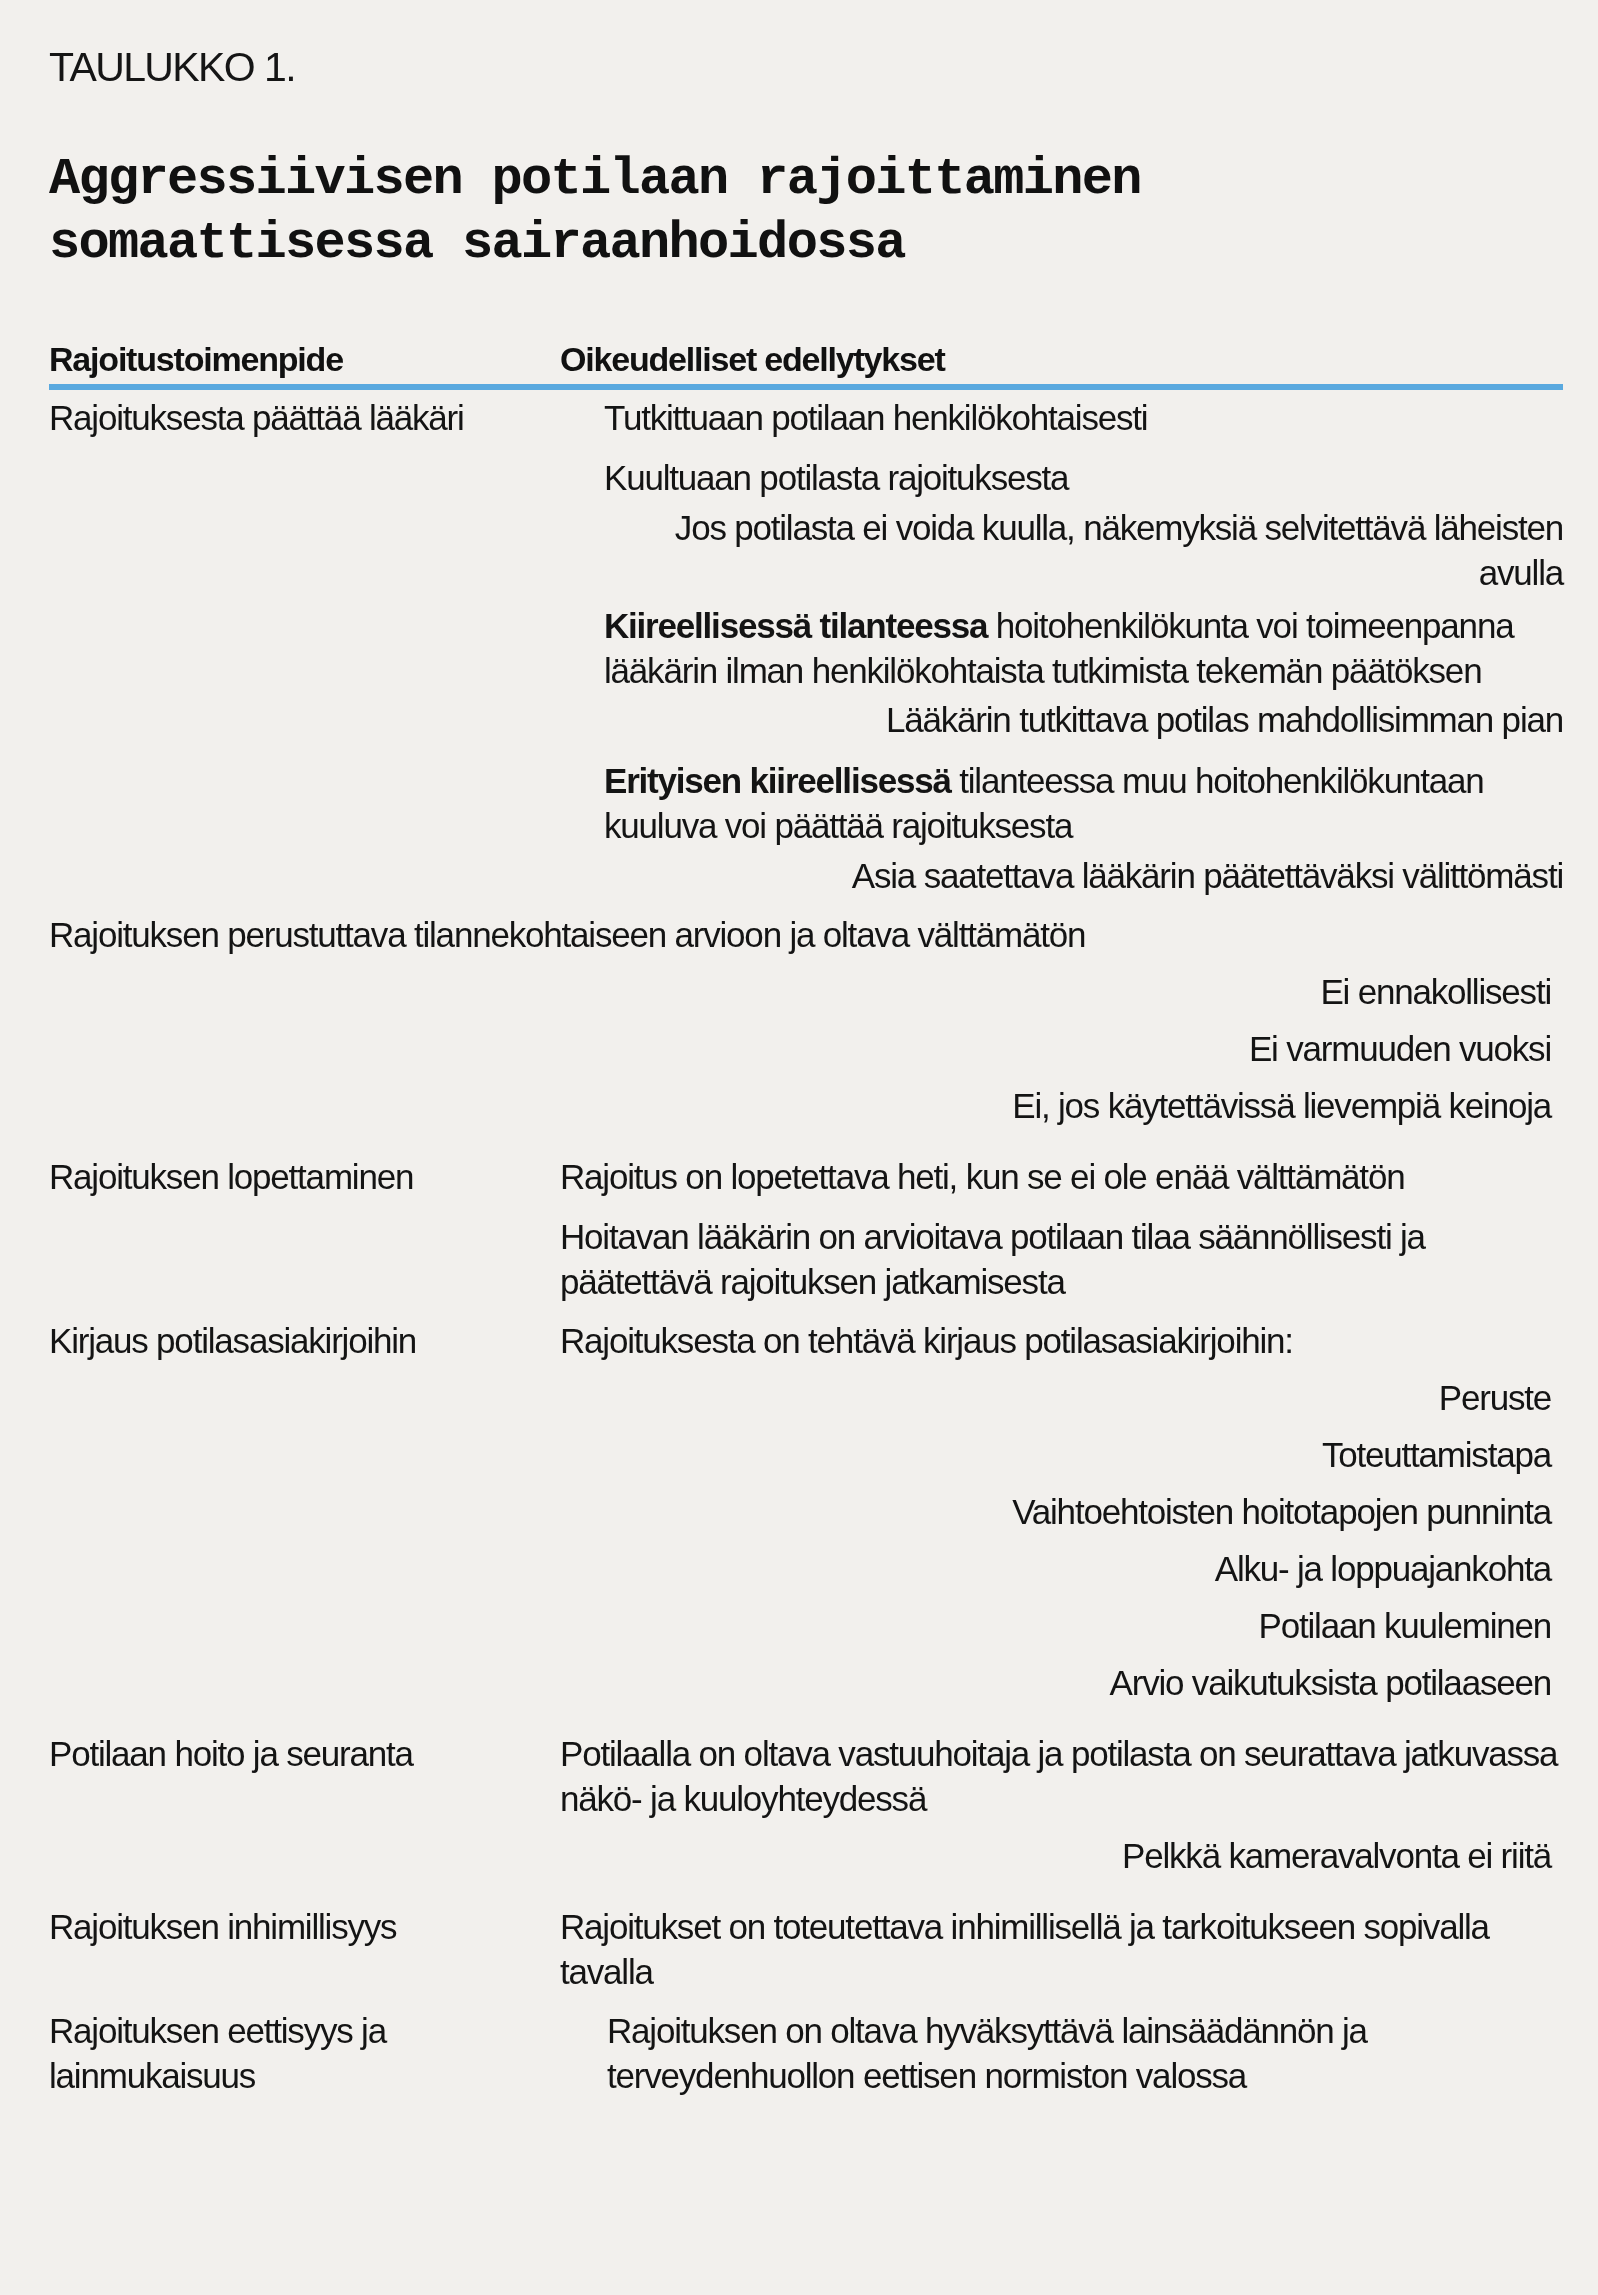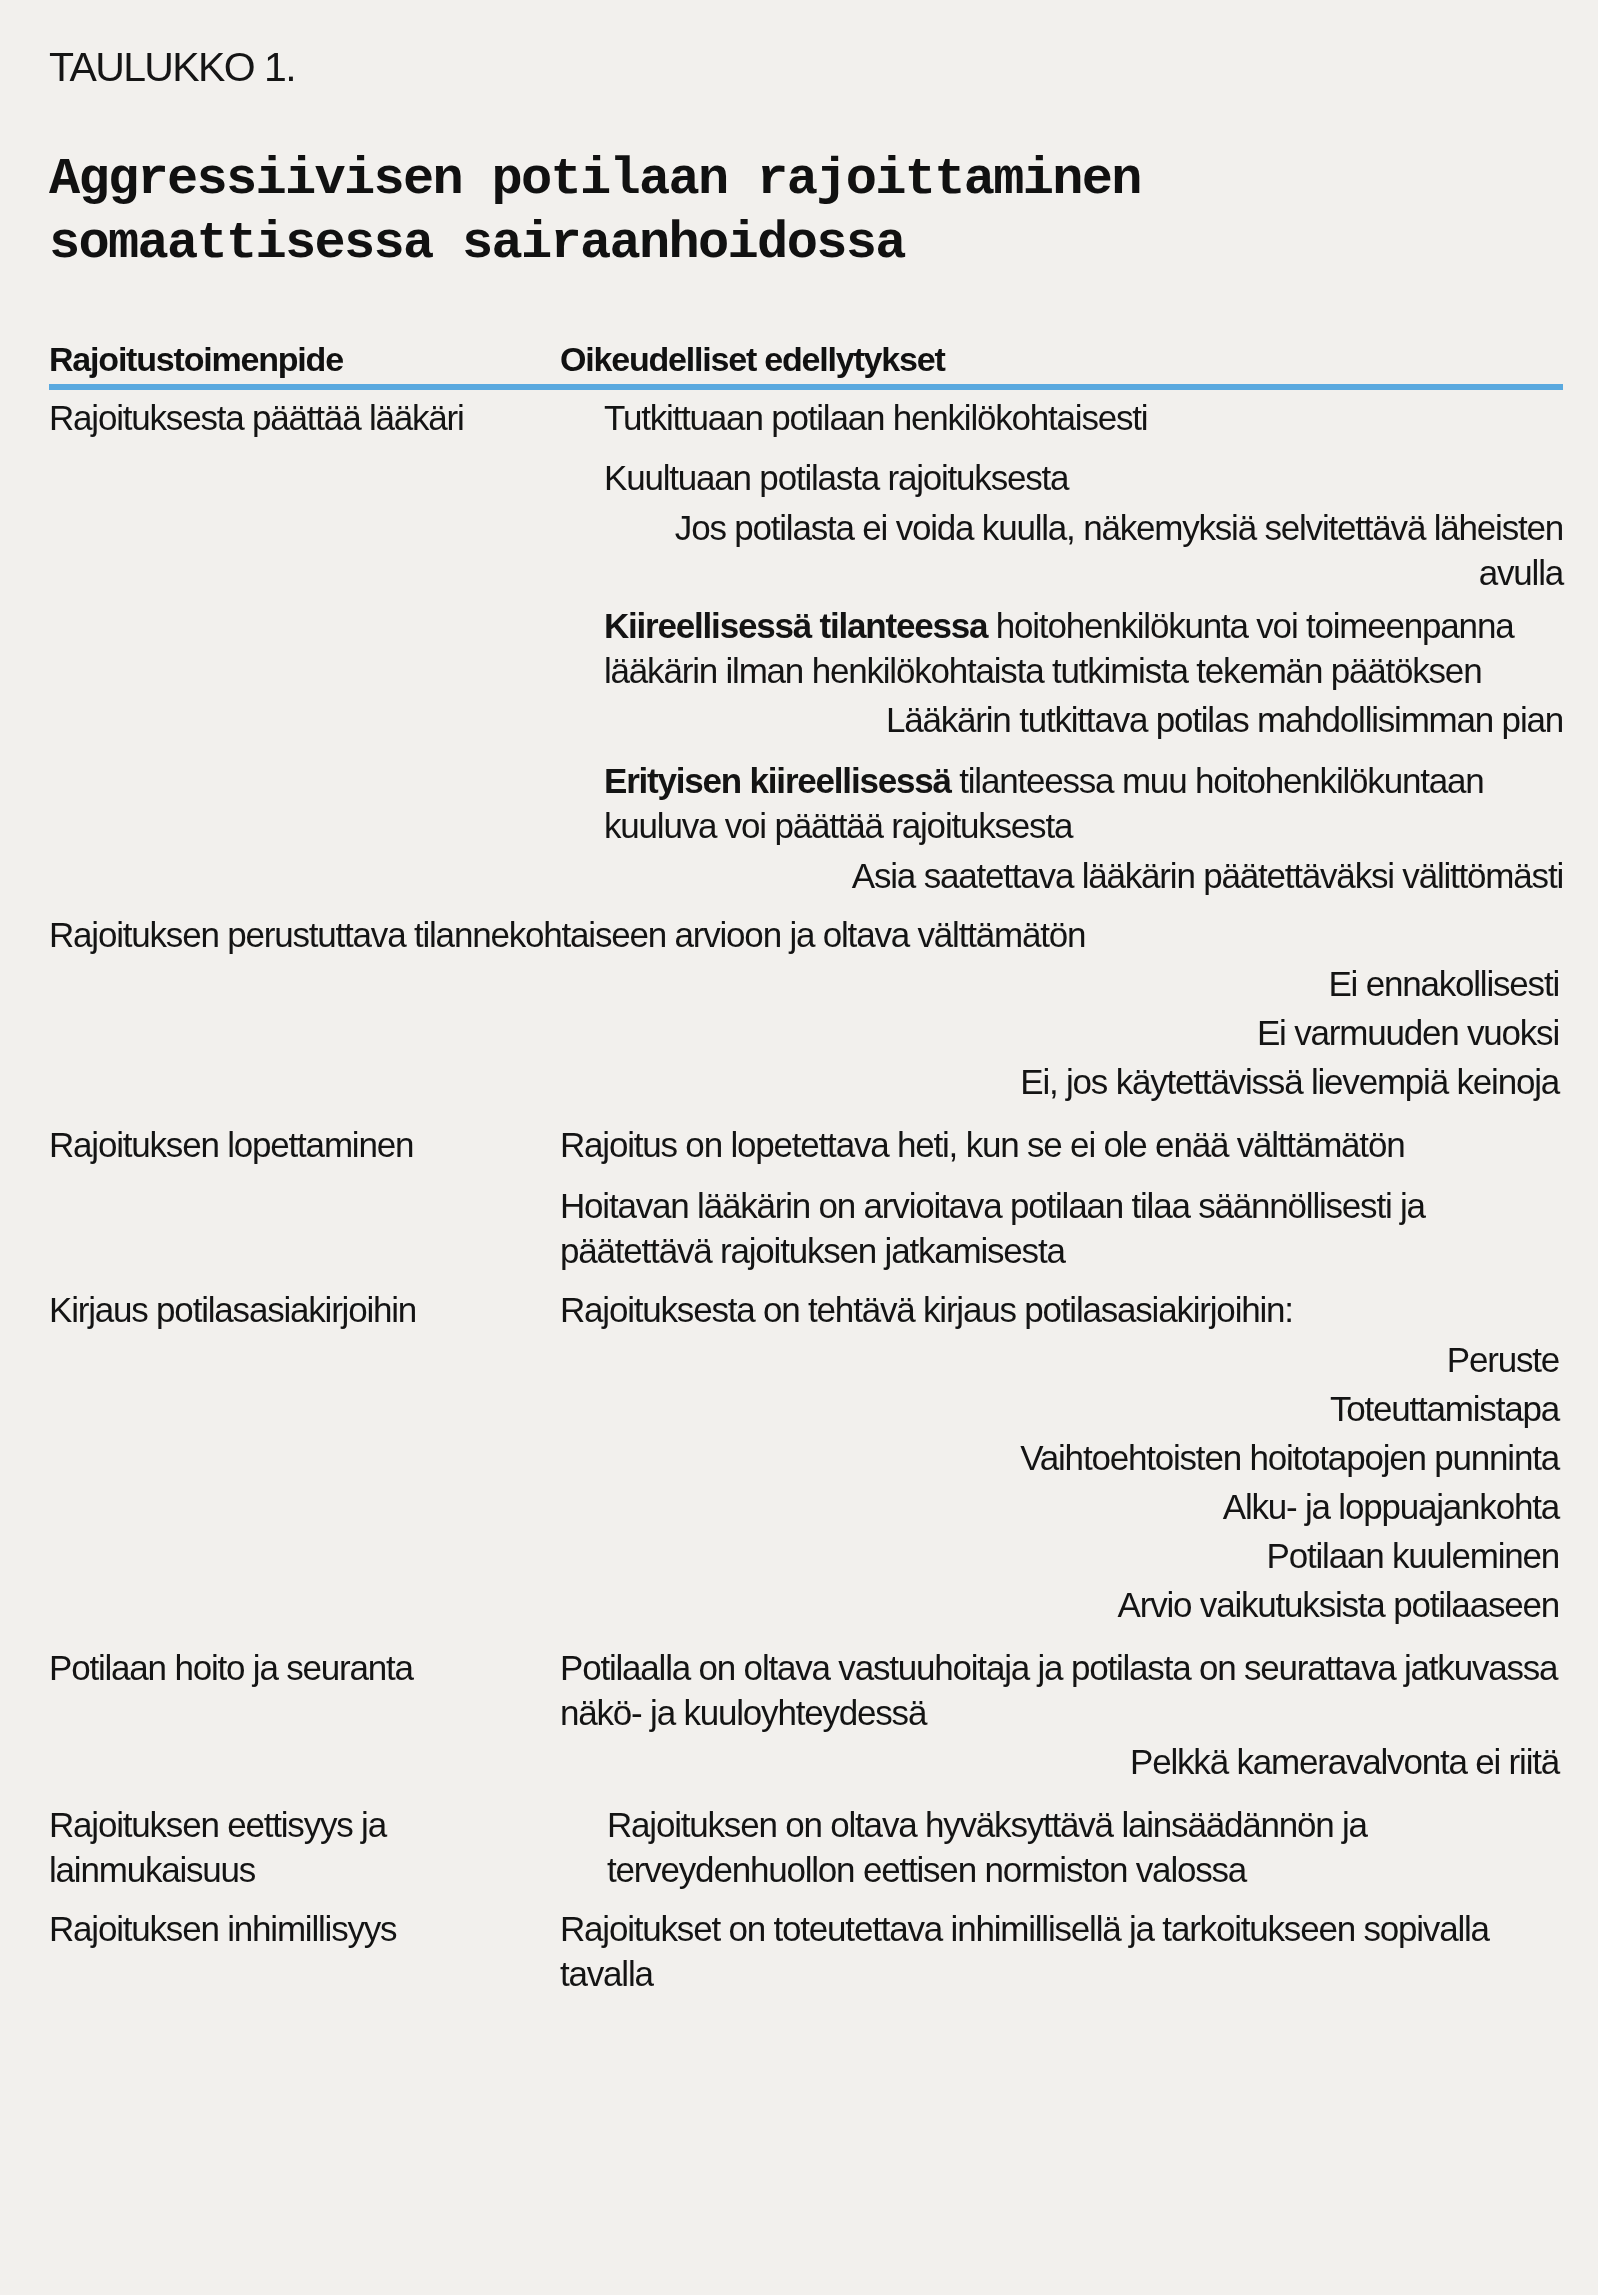--- a/index.html
+++ b/index.html
@@ -30,21 +30,21 @@
   }
   .c1 { width:511px; flex:0 0 511px; }
   .c2 { flex:1; }
   .row { display:flex; padding-top:6.2px; padding-bottom:7.8px; }
   .cell-l, .para, .sub {
     font-size:35px; line-height:45px; letter-spacing:-1.2px; color:#141414;
   }
   .para { margin:0 0 15.6px 0; }
   .para.tight { margin-bottom:4.7px; }
   .sub { padding-left:31px; margin:0 0 7.8px 0;text-align:right; }
-  .sub.list { margin:4px; }
+  .sub.list { margin:12px; }
   b { font-weight:700; }
   .last { margin-bottom:0; }
 </style>
 </head>
 <body>
 
 <div class="page">
   <div class="kicker">TAULUKKO 1.</div>
   <h1 class="title">Aggressiivisen potilaan rajoittaminen somaattisessa sairaanhoidossa</h1>
 
@@ -99,27 +99,27 @@
 
     <div class="row">
       <div class="cell-l c1">Potilaan hoito ja seuranta</div>
       <div class="c2">
         <p class="para tight">Potilaalla on oltava vastuuhoitaja ja potilasta on seurattava jatkuvassa näkö- ja kuuloyhteydessä</p>
         <p class="sub list">Pelkkä kameravalvonta ei riitä</p>
       </div>
     </div>
 
     <div class="row">
-      <div class="cell-l c1" style="padding-right:47px;">Rajoituksen eettisyys ja lainmukaisuus</div>
+      <div class="cell-l c1">Rajoituksen inhimillisyys</div>
       <div class="c2">
-        <p class="para last">Rajoituksen on oltava hyväksyttävä lainsäädännön ja terveydenhuollon eettisen normiston valossa</p>
+        <p class="para last">Rajoitukset on toteutettava inhimillisellä ja tarkoitukseen sopivalla tavalla</p>
       </div>
     </div>
 
     <div class="row">
-      <div class="cell-l c1">Rajoituksen inhimillisyys</div>
+      <div class="cell-l c1" style="padding-right:47px;">Rajoituksen eettisyys ja lainmukaisuus</div>
       <div class="c2">
-        <p class="para last">Rajoitukset on toteutettava inhimillisellä ja tarkoitukseen sopivalla tavalla</p>
+        <p class="para last">Rajoituksen on oltava hyväksyttävä lainsäädännön ja terveydenhuollon eettisen normiston valossa</p>
       </div>
     </div>
   </div>
 </div>
 
 
 </body></html>

